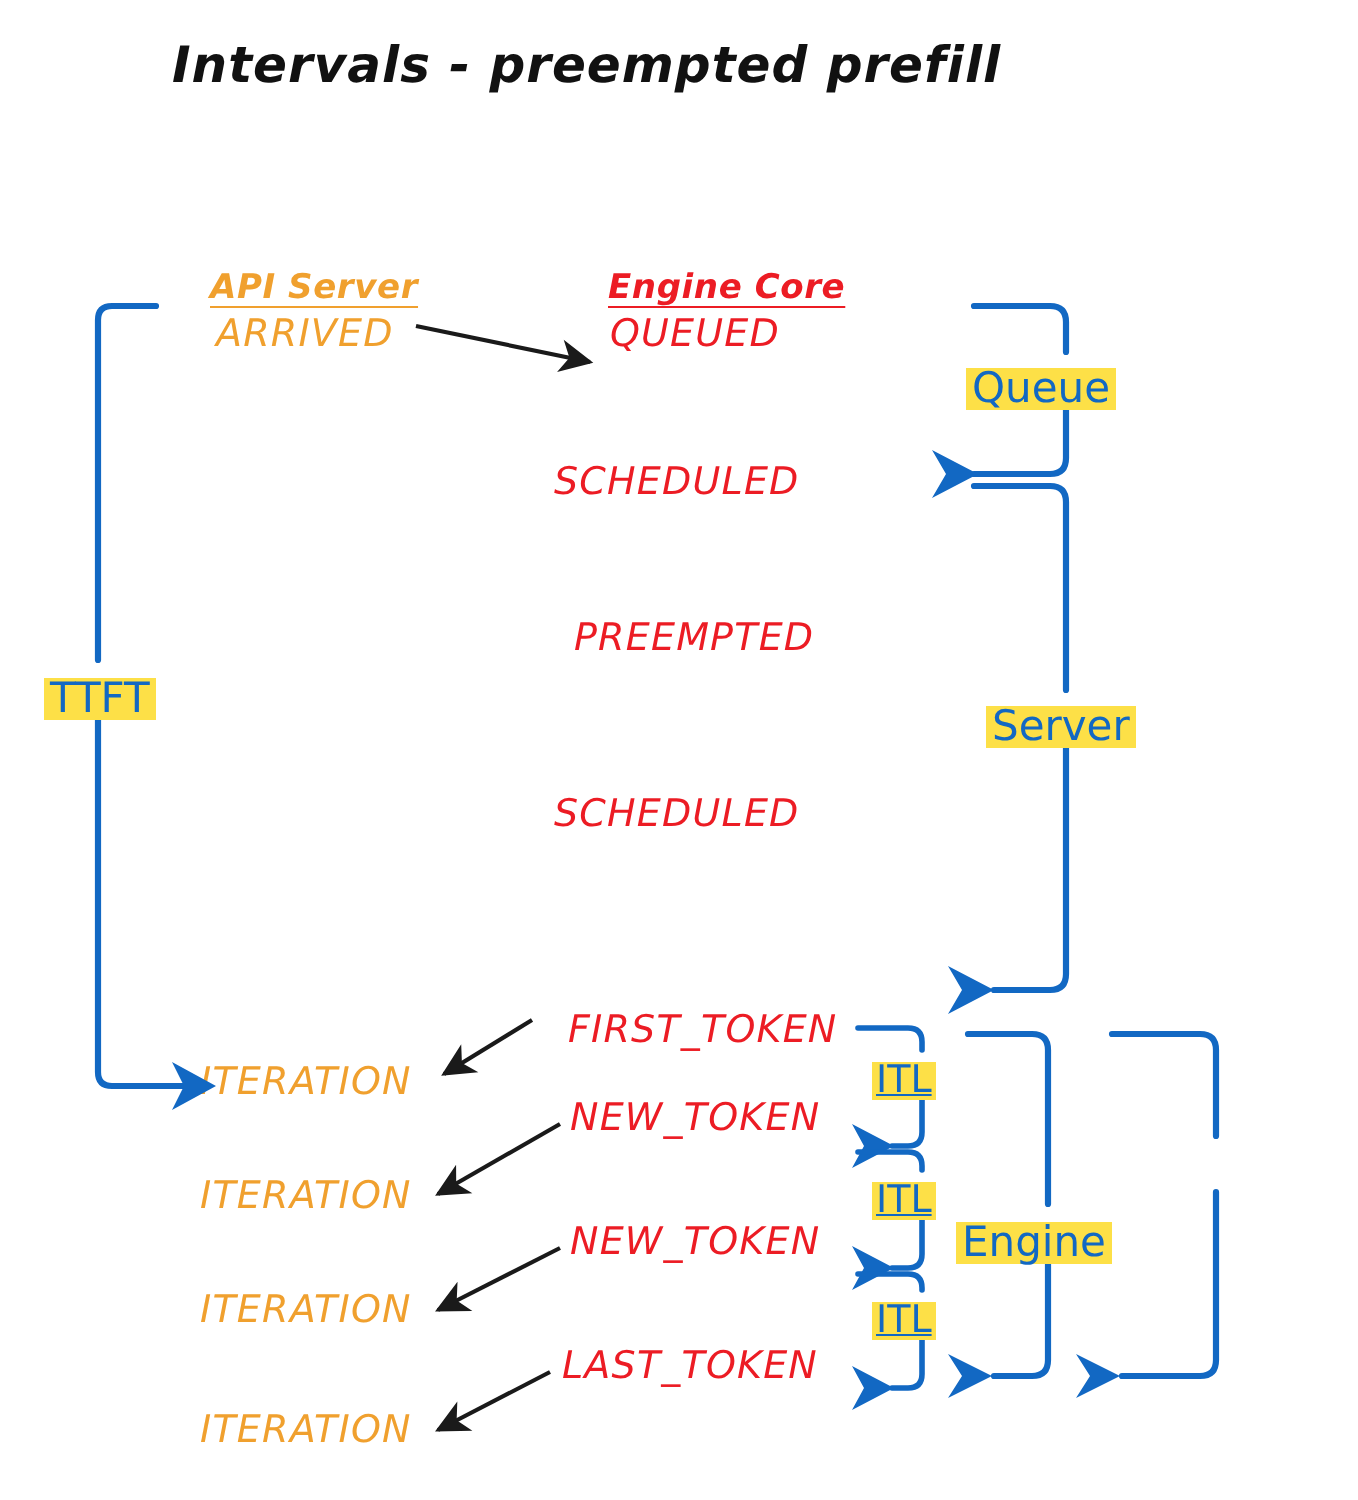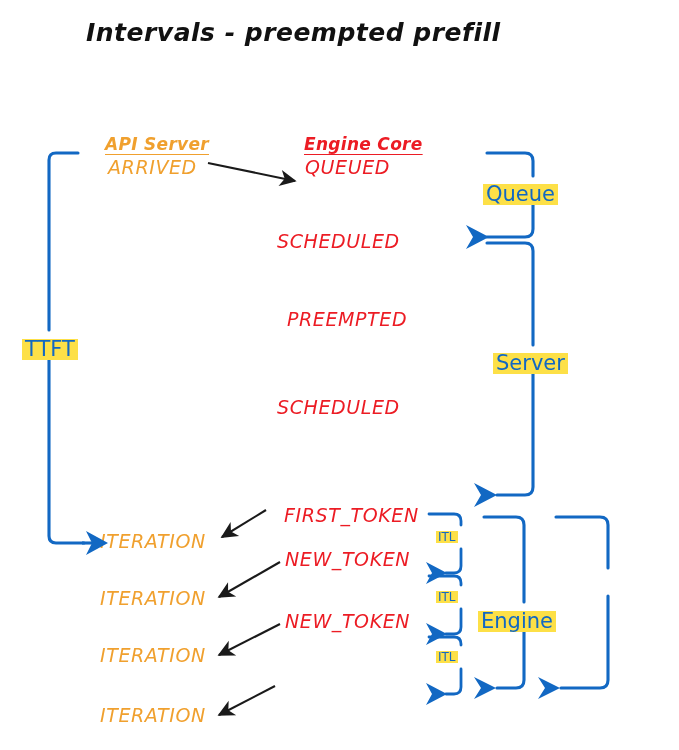--- a/index.html
+++ b/index.html
@@ -55,22 +55,23 @@
   .state.engine { color: #EC1C24; }
 
   .bracket-label {
     font-family: "DejaVu Sans", sans-serif;
     font-size: 21px;
     color: #1268C3;
     background: #fde047;
     padding: 0 3px;
   }
   .bracket-label.small {
-    font-size: 12px;
+    font-size: 19px;
     padding: 0 2px;
+    text-decoration: underline;
   }
 
   svg.overlay {
     position: absolute;
     left: 0;
     top: 0;
     width: 679px;
     height: 750px;
     pointer-events: none;
   }
@@ -92,20 +93,21 @@
   <div class="lbl state api" style="left:100px; top:646px;">ITERATION</div>
   <div class="lbl state api" style="left:100px; top:706px;">ITERATION</div>
 
   <div class="lbl state engine" style="left:305px; top:158px;text-align:right;">QUEUED</div>
   <div class="lbl state engine" style="left:277px; top:232px;">SCHEDULED</div>
   <div class="lbl state engine" style="left:287px; top:310px;">PREEMPTED</div>
   <div class="lbl state engine" style="left:277px; top:398px;">SCHEDULED</div>
   <div class="lbl state engine" style="left:272px; top:506px;margin-left:12px;">FIRST_TOKEN</div>
   <div class="lbl state engine" style="left:285px; top:550px;">NEW_TOKEN</div>
   <div class="lbl state engine" style="left:285px; top:612px;">NEW_TOKEN</div>
+  <div class="lbl state engine" style="left:281px; top:674px;">LAST_TOKEN</div>
 
   <svg class="overlay" viewBox="0 0 679 750">
     <defs>
       <marker id="blk-head" markerWidth="9" markerHeight="9" refX="7.6" refY="4.5" orient="auto" markerUnits="strokeWidth">
         <path d="M0.4,0.6 L8.4,4.5 L0.4,8.4 L2.6,4.5 Z" fill="#1a1a1a"></path>
       </marker>
     </defs>
 
     <path d="M208,163 L295,181" stroke="#1a1a1a" stroke-width="2.1" fill="none" marker-end="url(#blk-head)"></path>
 

